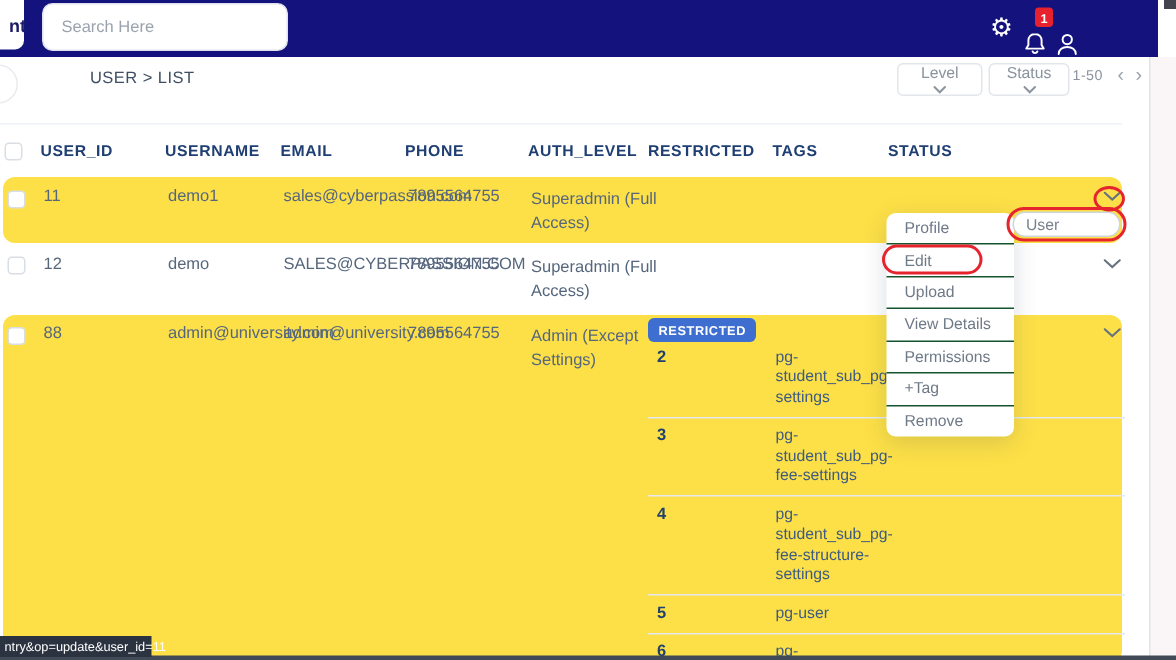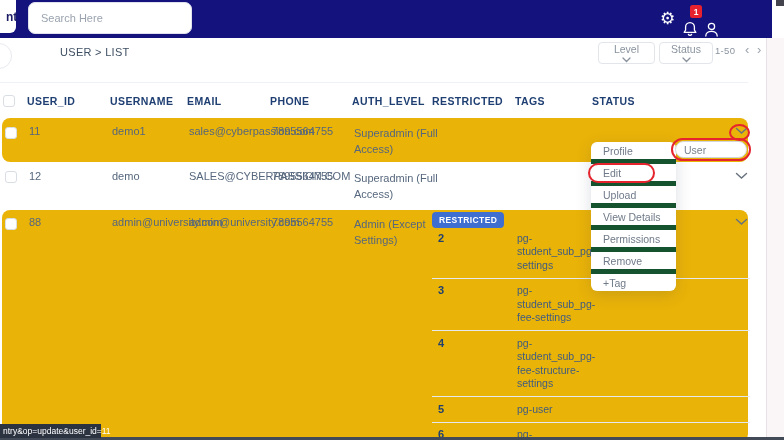--- a/index.html
+++ b/index.html
@@ -38,21 +38,21 @@
 
   
   .card-top-line { position:absolute; left:0; top:82px; width:748px; height:1px; background:#eef1f5; }
   .checkbox { position:absolute; left:3px; width:12px; height:12px; border:1.5px solid #d9dee5; border-radius:3px; background:#fff; }
   .thead { position:absolute; left:0; top:93px; width:784px; height:22px; }
   .th { position:absolute; top:2px; font-size:10.5px; font-weight:bold; color:#1f3f73; letter-spacing:.4px; }
   .c-uid{left:27px} .c-uname{left:110px} .c-email{left:187px} .c-phone{left:270px} .c-auth{left:352px}
   .c-priv{left:432px} .c-tags{left:515px} .c-status{left:592px}
 
   .row { position:absolute; left:2px; width:746px; }
-  .row-alt { background:#eab308; border-radius:8px; }
+  .row-alt { background:#fde047; border-radius:8px; }
   .row1 { top:118px; height:44px; }
   .row2 { top:162px; height:46px; background:#fff; }
   .row3 { top:210px; height:232px; }
   .cell { position:absolute; font-size:11px; color:#56677d; white-space:nowrap; }
   .auth-cell { width:86px; white-space:normal; line-height:16px; }
   .status-cell { color:#2a4d85; font-size:10.5px; letter-spacing:.4px;margin-top:39px; }
   .row-chev { position:absolute; left:733px; color:#67727f; cursor:pointer; }
   .rbadge { position:absolute; left:430px; top:2px; background:#3e6ed0; color:#fff; font-size:8.5px; font-weight:bold;
             letter-spacing:.4px; padding:3px 7px; border-radius:4px; }
 
@@ -60,21 +60,21 @@
   .priv-list { position:absolute; left:430px; top:16px; width:318px; }
   .priv-item { display:flex; padding:5.5px 0 5.5px 6px; border-bottom:1px solid #e3e9ef; }
   .priv-item:last-child { border-bottom:none; }
   .priv-num { width:79px; font-size:11px; font-weight:bold; color:#20416f; }
   .priv-tag { width:86px; font-size:10.5px; color:#3f5c80; line-height:13.5px; overflow-wrap:break-word; }
 
   
   .menu { position:absolute; left:591px; top:142px; width:85px; height:149px; background:#fff; border-radius:6px;
           box-shadow:0 4px 16px rgba(40,50,80,.16); z-index:20; display:flex; flex-direction:column; }
   .menu-item { flex:1; display:flex; align-items:center; padding-left:12px; font-size:10.5px; color:#6f7a88; cursor:pointer; }
-  .menu-item + .menu-item { border-top:5px solid #14532d; }
+  .menu-item + .menu-item { border-top:1px solid #14532d; }
 
   
   .user-tip { position:absolute; left:675px; top:141px; width:72px; height:17px; background:#fff; border:1px solid #d0d5dc;
               border-radius:9px; font-size:10.5px; color:#78828f; line-height:16px; padding-left:8px; z-index:25; }
 
   
   .red-oval { position:absolute; border:2.5px solid #e5242e; z-index:30; background:transparent; }
   .oval-chev { left:729px; top:124px; width:21px; height:17px; border-radius:50%; }
   .oval-user { left:671px; top:138px; width:80px; height:23px; border-radius:12px; }
   .oval-edit { left:588px; top:163px; width:67px; height:20px; border-radius:11px; }
@@ -213,22 +213,22 @@
       </div>
     </div>
   </div>
 
   <div class="menu">
     <div class="menu-item">Profile</div>
     <div class="menu-item">Edit</div>
     <div class="menu-item">Upload</div>
     <div class="menu-item">View Details</div>
     <div class="menu-item">Permissions</div>
+    <div class="menu-item">+Tag</div>
     <div class="menu-item">Remove</div>
-    <div class="menu-item">+Tag</div>
   </div>
 
   <div class="user-tip">User</div>
 
   <div class="red-oval oval-chev"></div>
   <div class="red-oval oval-user"></div>
   <div class="red-oval oval-edit"></div>
 
   <div class="right-strip"></div>
   <div class="status-tip">ntry&amp;op=update&amp;user_id=11</div>

